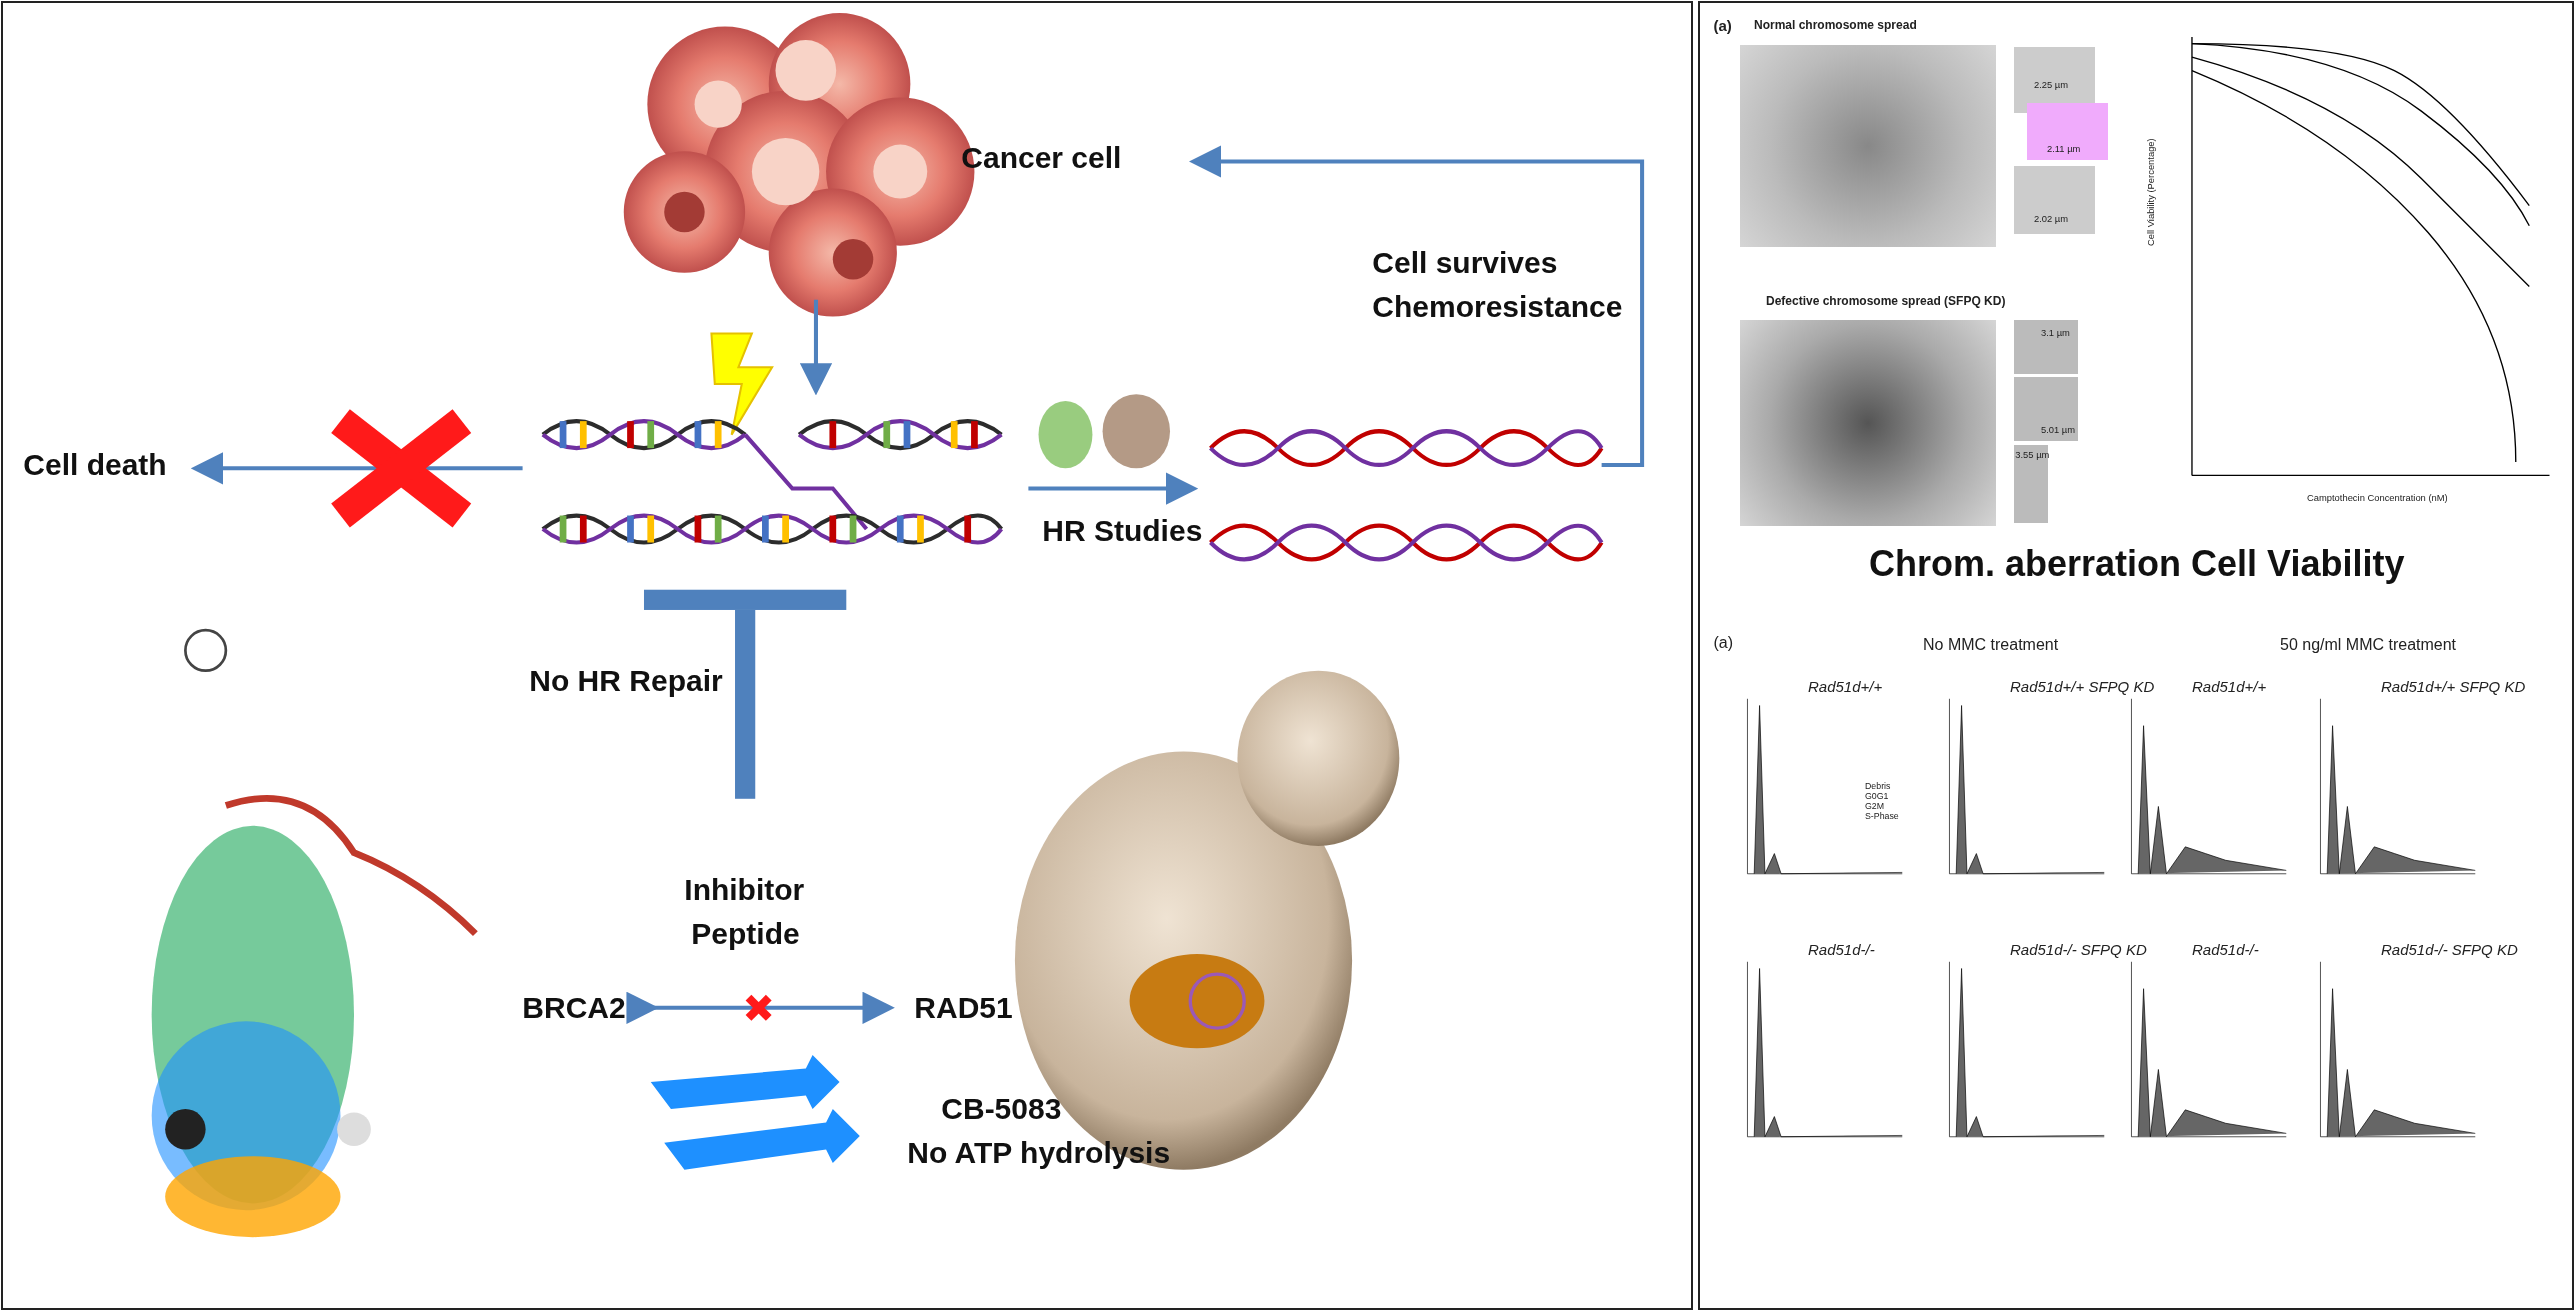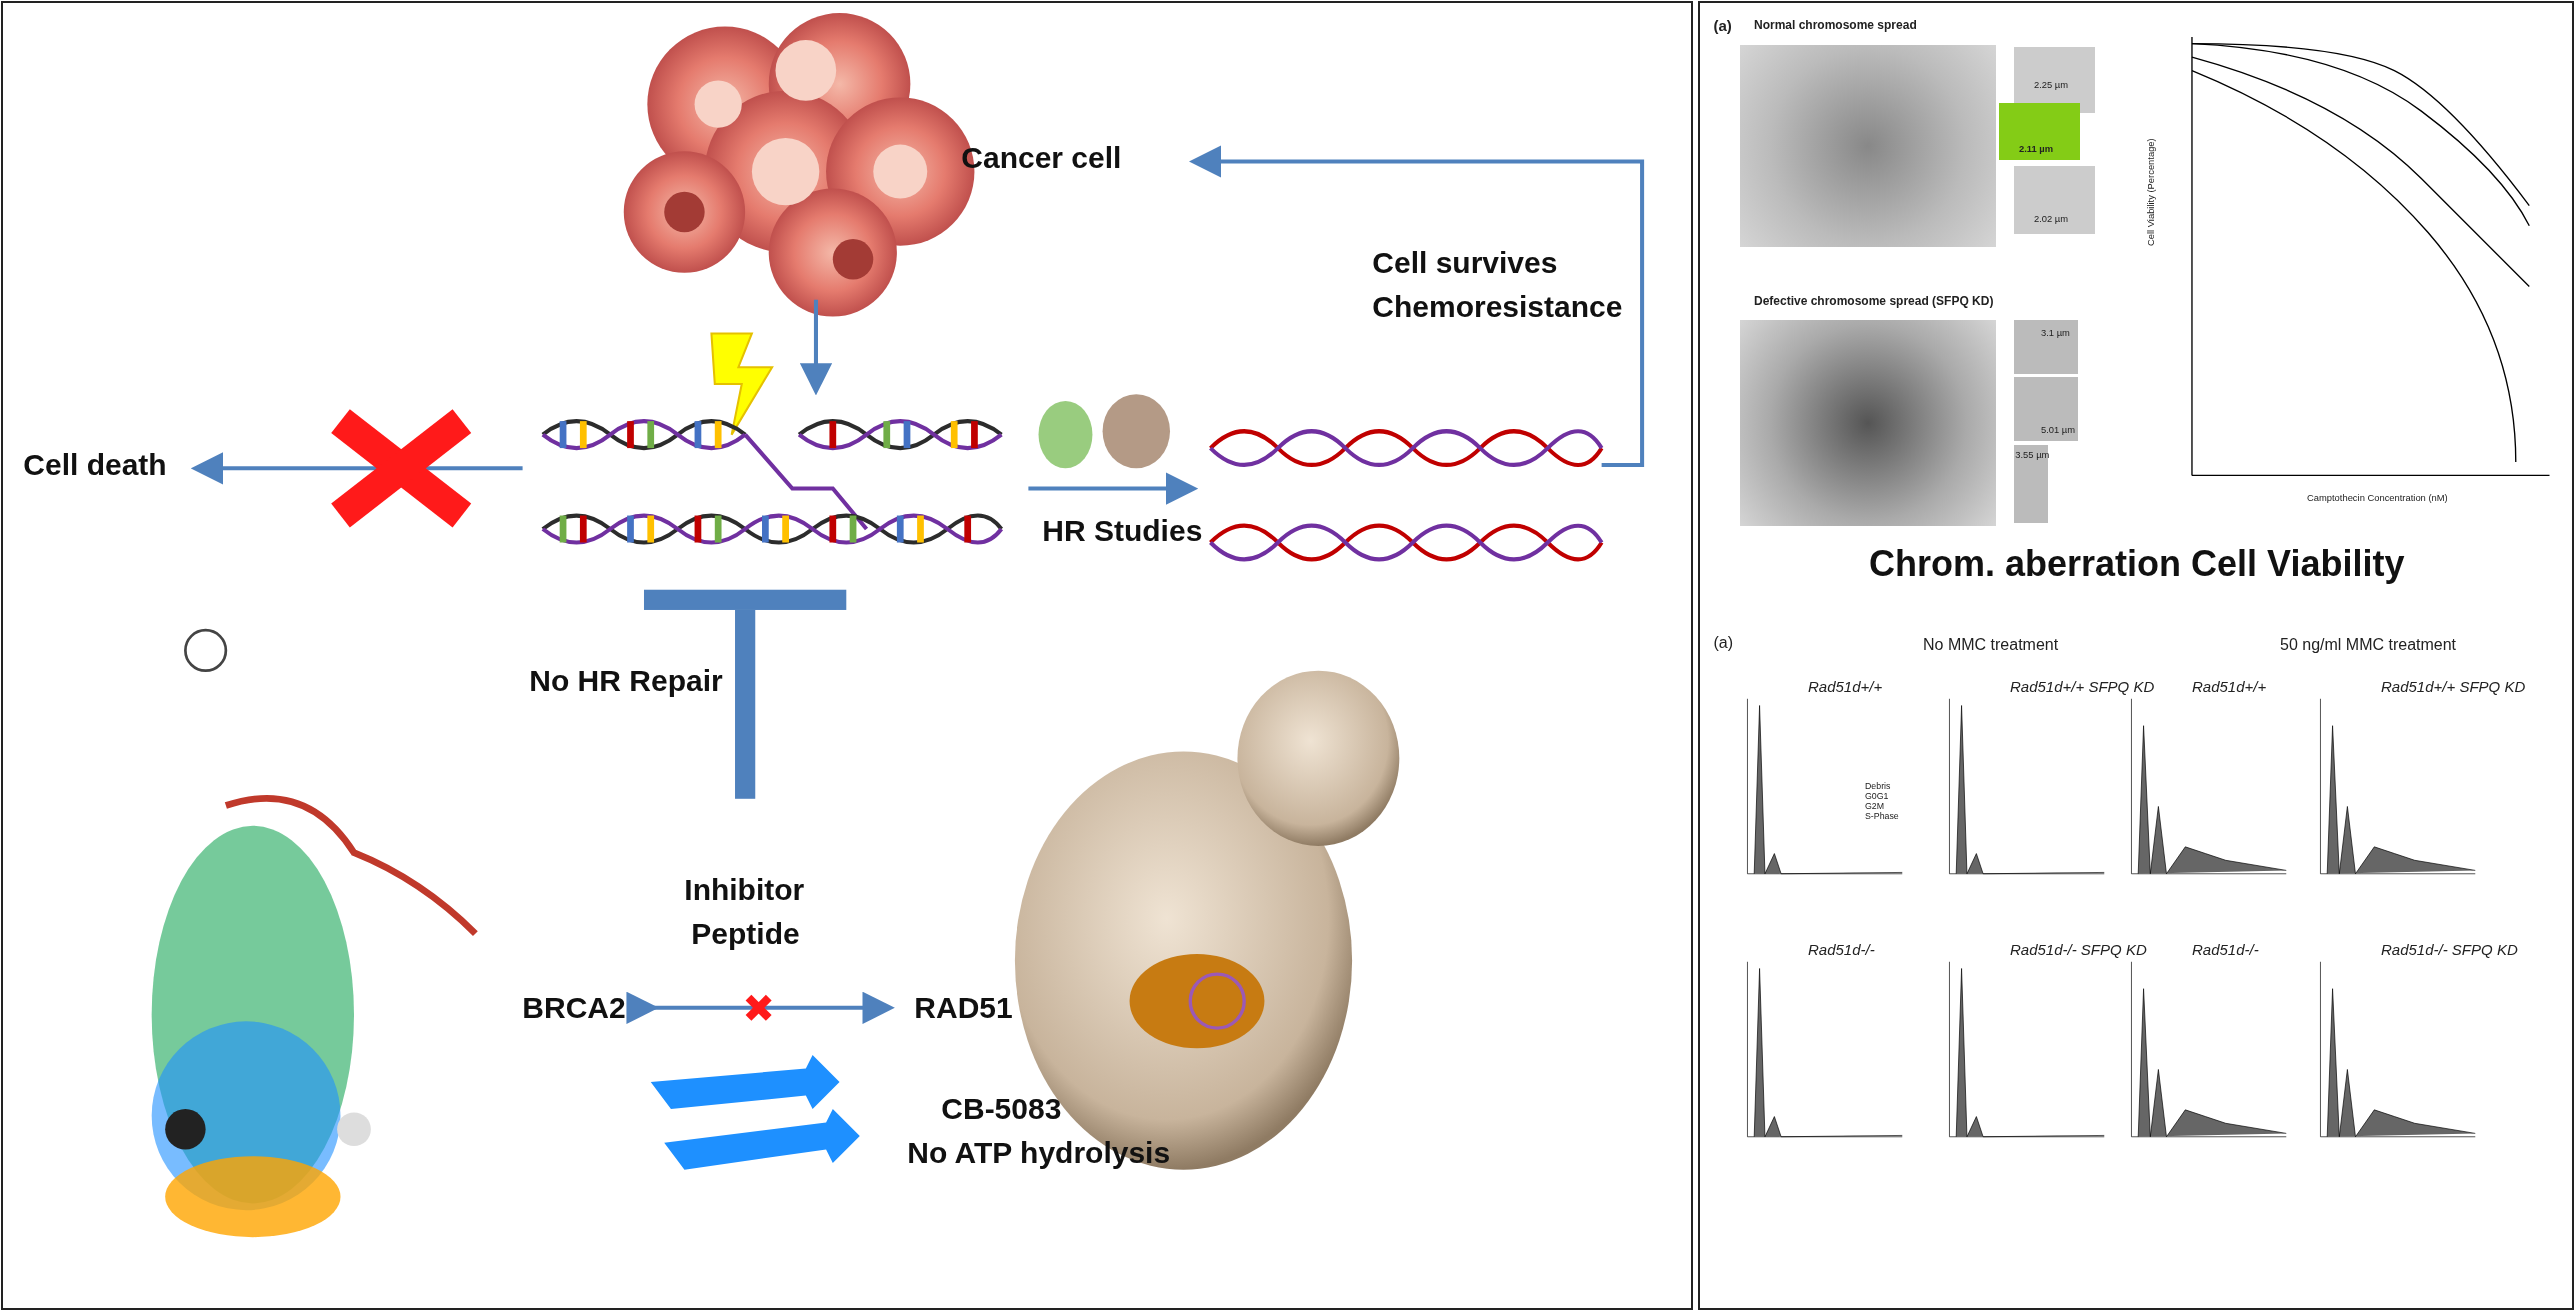--- a/index.html
+++ b/index.html
@@ -158,28 +158,28 @@
   <div class="lbl" style="left:904px;top:1133px;">No ATP hydrolysis</div>
 </div>
 
 <div id="right" class="panel">
   <div class="small" style="left:13.5px;top:13.5px;font-size:15px;font-weight:bold;">(a)</div>
   <div class="small" style="left:54px;top:15px;font-weight:bold;">Normal chromosome spread</div>
   <div style="position:absolute;left:40px;top:42px;width:256px;height:202px;background:radial-gradient(circle,#888 0%,#bbb 60%,#d5d5d5 100%);"></div>
   <div style="position:absolute;left:314px;top:44px;width:81px;height:66px;background:#ccc;">
       <span class="small" style="left:20px;top:32px;font-size:9.4px;">2.25 µm</span>
     </div>
-  <div style="position:absolute;left:299px;top:100px;width:81px;height:57px;background:#84cc16;font-weight:bold;">
+  <div style="position:absolute;left:327px;top:100px;width:81px;height:57px;background:#f0abfc;">
       <span class="small" style="left:20px;top:40px;font-size:9.4px;">2.11 µm</span>
     </div>
   <div style="position:absolute;left:314px;top:163px;width:81px;height:68px;background:#ccc;">
       <span class="small" style="left:20px;top:47px;font-size:9.4px;">2.02 µm</span>
     </div>
 
-  <div class="small" style="left:54px;top:291px;font-weight:bold;">Defective chromosome spread (SFPQ KD)</div>
+  <div class="small" style="left:66px;top:291px;font-weight:bold;">Defective chromosome spread (SFPQ KD)</div>
   <div style="position:absolute;left:40px;top:317px;width:256px;height:206px;background:radial-gradient(circle,#555 0%,#aaa 60%,#d5d5d5 100%);"></div>
   <div style="position:absolute;left:314px;top:317px;width:64px;height:54px;background:#bbb;">
       <span class="small" style="left:27px;top:6.7px;font-size:9.4px;">3.1 µm</span>
     </div>
   <div style="position:absolute;left:314px;top:374px;width:64px;height:64px;background:#bbb;">
       <span class="small" style="left:27px;top:47px;font-size:9.4px;">5.01 µm</span>
     </div>
   <div style="position:absolute;left:314px;top:442px;width:34px;height:78px;background:#bbb;">
       <span class="small" style="left:1.3px;top:3.4px;font-size:9.4px;">3.55 µm</span>
     </div>

